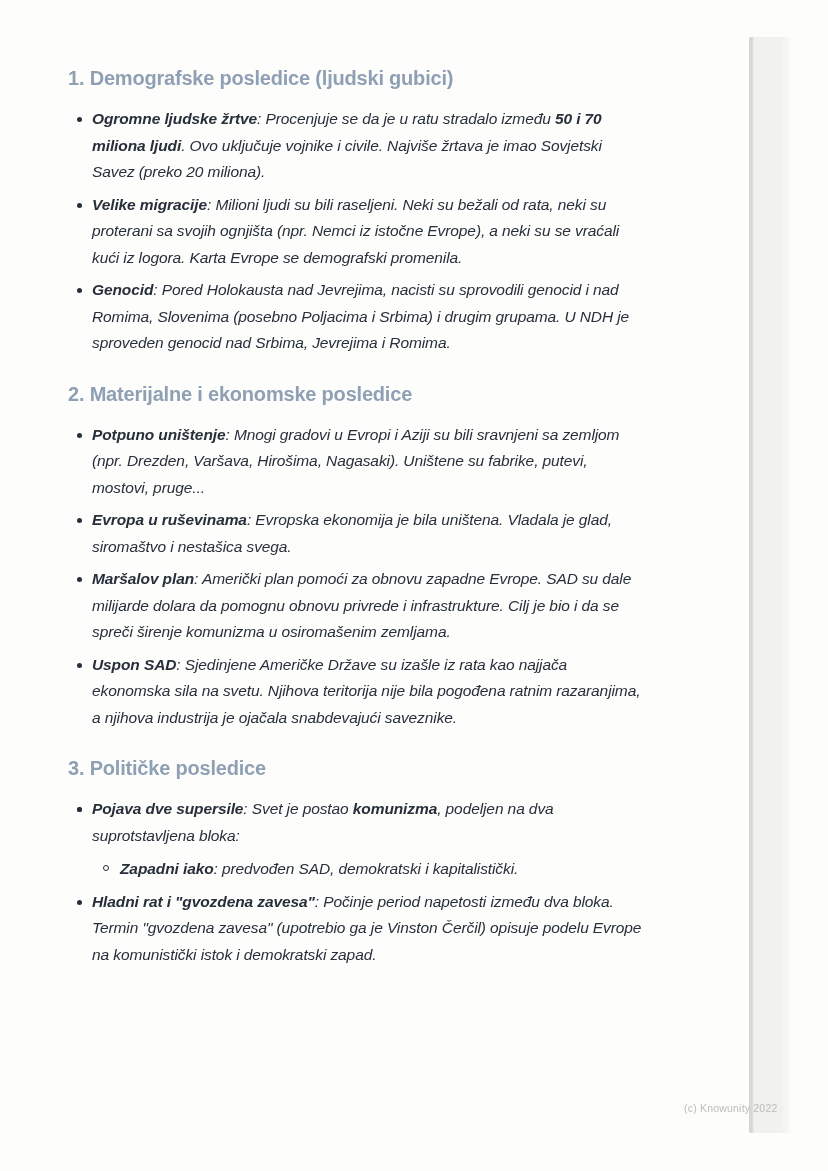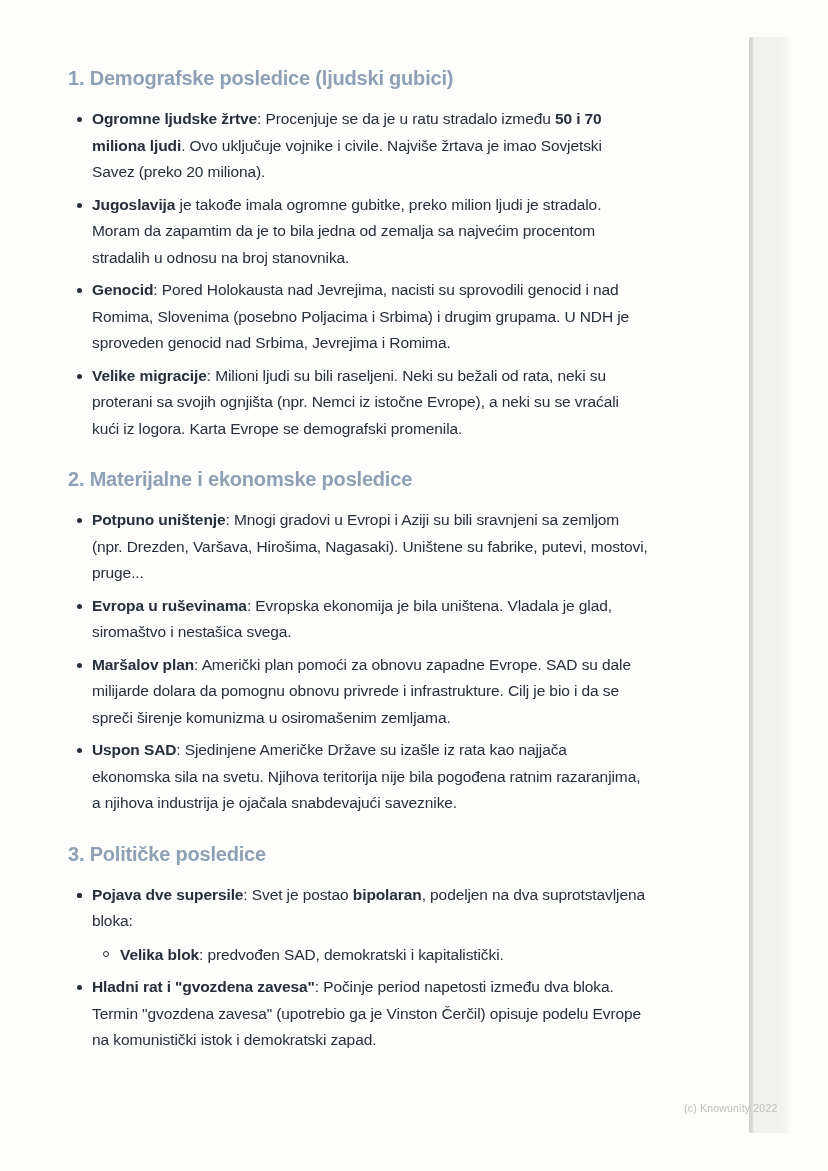--- a/index.html
+++ b/index.html
@@ -29,21 +29,21 @@
   }
   .section-heading {
     color: #8FA0B5;
     font-size: 20px;
     line-height: 24px;
     font-weight: 700;
     letter-spacing: -0.2px;
     margin: 25px 0 16px 0;
   }
   .section:first-child .section-heading { margin-top: 0; }
-  ul.bullets { list-style: none; }
+  ul.bullets { list-style: none; font-style: italic; }
   li.item {
     position: relative;
     padding-left: 24px;
     margin-bottom: 6px;
   }
   li.item > .marker {
     position: absolute;
     left: 9px;
     top: 11px;
     width: 5px;
@@ -95,40 +95,39 @@
 </style>
 </head>
 <body>
 
 <div class="page">
   <div class="content" id="content">
       <section class="section">
         <h2 class="section-heading">1. Demografske posledice (ljudski gubici)</h2>
         <ul class="bullets">
           <li class="item"><span class="marker"></span><span><strong>Ogromne ljudske žrtve</strong>: Procenjuje se da je u ratu stradalo između <strong>50 i 70 miliona ljudi</strong>. Ovo uključuje vojnike i civile. Najviše žrtava je imao Sovjetski Savez (preko 20 miliona).</span></li>
-          <li class="item"><span class="marker"></span><span><strong>Jugoslavija</strong> je takođe imala ogromne gubitke, preko milion ljudi je stradalo. Moram da zapamtim da je to bila jedna od zemalja sa najvećim procentom stradalih u odnosu na broj stanovnika.</span></li>
+          <li class="item"><span class="marker"></span><span><strong>Velike migracije</strong>: Milioni ljudi su bili raseljeni. Neki su bežali od rata, neki su proterani sa svojih ognjišta (npr. Nemci iz istočne Evrope), a neki su se vraćali kući iz logora. Karta Evrope se demografski promenila.</span></li>
           <li class="item"><span class="marker"></span><span><strong>Genocid</strong>: Pored Holokausta nad Jevrejima, nacisti su sprovodili genocid i nad Romima, Slovenima (posebno Poljacima i Srbima) i drugim grupama. U NDH je sproveden genocid nad Srbima, Jevrejima i Romima.</span></li>
-          <li class="item"><span class="marker"></span><span><strong>Velike migracije</strong>: Milioni ljudi su bili raseljeni. Neki su bežali od rata, neki su proterani sa svojih ognjišta (npr. Nemci iz istočne Evrope), a neki su se vraćali kući iz logora. Karta Evrope se demografski promenila.</span></li>
         </ul>
       </section>
       <section class="section">
         <h2 class="section-heading">2. Materijalne i ekonomske posledice</h2>
         <ul class="bullets">
           <li class="item"><span class="marker"></span><span><strong>Potpuno uništenje</strong>: Mnogi gradovi u Evropi i Aziji su bili sravnjeni sa zemljom (npr. Drezden, Varšava, Hirošima, Nagasaki). Uništene su fabrike, putevi, mostovi, pruge...</span></li>
           <li class="item"><span class="marker"></span><span><strong>Evropa u ruševinama</strong>: Evropska ekonomija je bila uništena. Vladala je glad, siromaštvo i nestašica svega.</span></li>
           <li class="item"><span class="marker"></span><span><strong>Maršalov plan</strong>: Američki plan pomoći za obnovu zapadne Evrope. SAD su dale milijarde dolara da pomognu obnovu privrede i infrastrukture. Cilj je bio i da se spreči širenje komunizma u osiromašenim zemljama.</span></li>
           <li class="item"><span class="marker"></span><span><strong>Uspon SAD</strong>: Sjedinjene Američke Države su izašle iz rata kao najjača ekonomska sila na svetu. Njihova teritorija nije bila pogođena ratnim razaranjima, a njihova industrija je ojačala snabdevajući saveznike.</span></li>
         </ul>
       </section>
       <section class="section">
         <h2 class="section-heading">3. Političke posledice</h2>
         <ul class="bullets">
           <li class="item"><span class="marker"></span></li>
-          <li class="item"><span class="marker"></span><span><strong>Pojava dve supersile</strong>: Svet je postao <strong>bipolaran</strong>, podeljen na dva suprotstavljena bloka:</span><ul class="sub">
-              <li class="subitem"><span class="marker"></span><span><strong>Velika blok</strong>: predvođen SAD, demokratski i kapitalistički.</span></li>
+          <li class="item"><span class="marker"></span><span><strong>Pojava dve supersile</strong>: Svet je postao <strong>komunizma</strong>, podeljen na dva suprotstavljena bloka:</span><ul class="sub">
+              <li class="subitem"><span class="marker"></span><span><strong>Zapadni iako</strong>: predvođen SAD, demokratski i kapitalistički.</span></li>
             </ul></li>
           <li class="item"><span class="marker"></span><span><strong>Hladni rat i "gvozdena zavesa"</strong>: Počinje period napetosti između dva bloka. Termin "gvozdena zavesa" (upotrebio ga je Vinston Čerčil) opisuje podelu Evrope na komunistički istok i demokratski zapad.</span></li>
         </ul>
       </section>
     </div>
   <div class="next-page-edge"></div>
   <div class="watermark">(c) Knowunity 2022</div>
 </div>
 
 </body></html>

